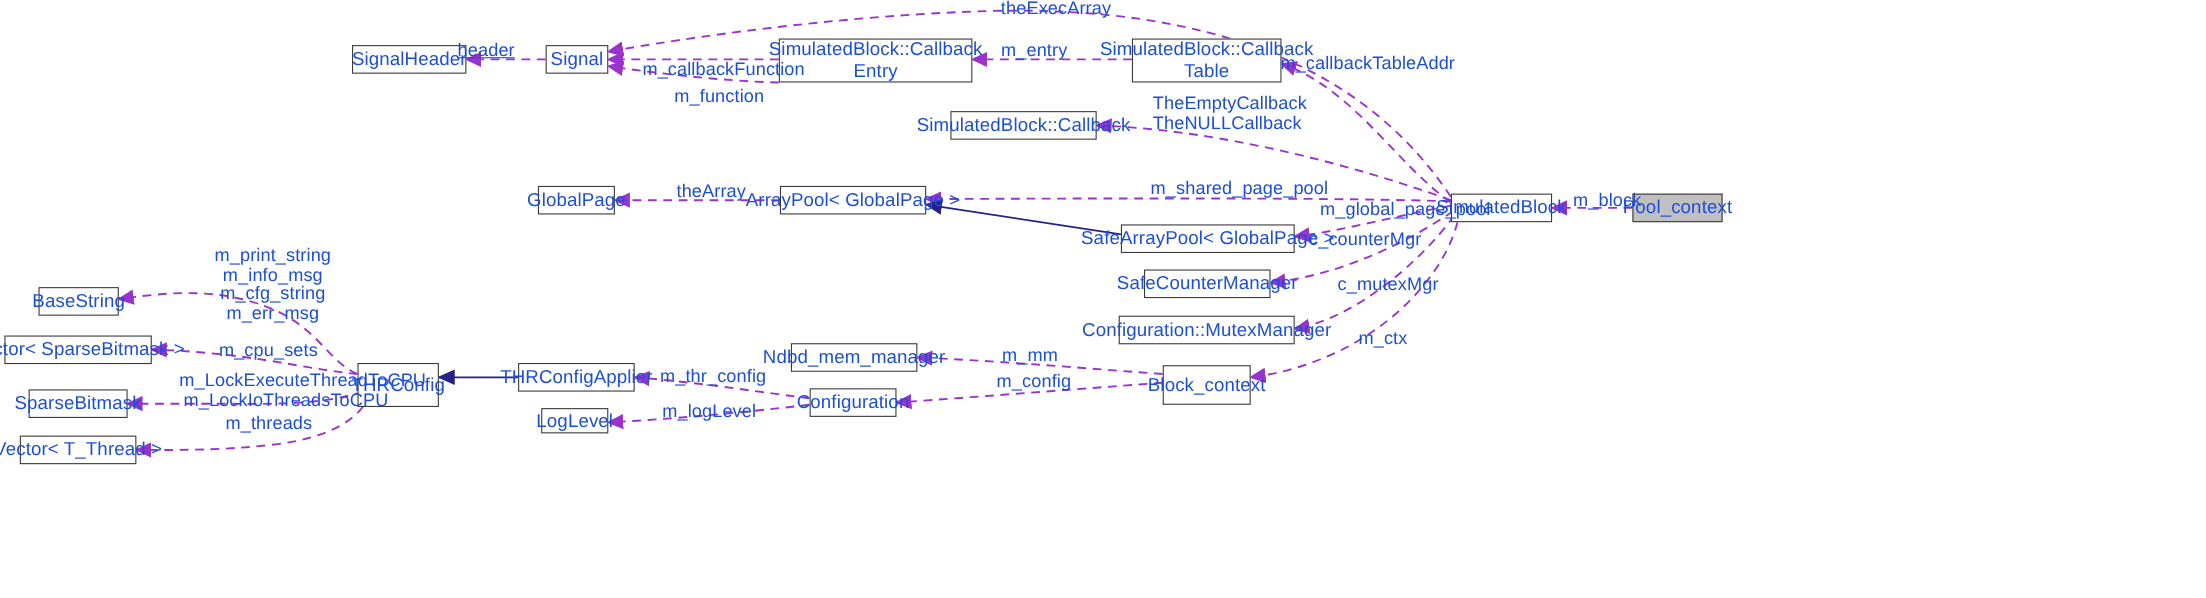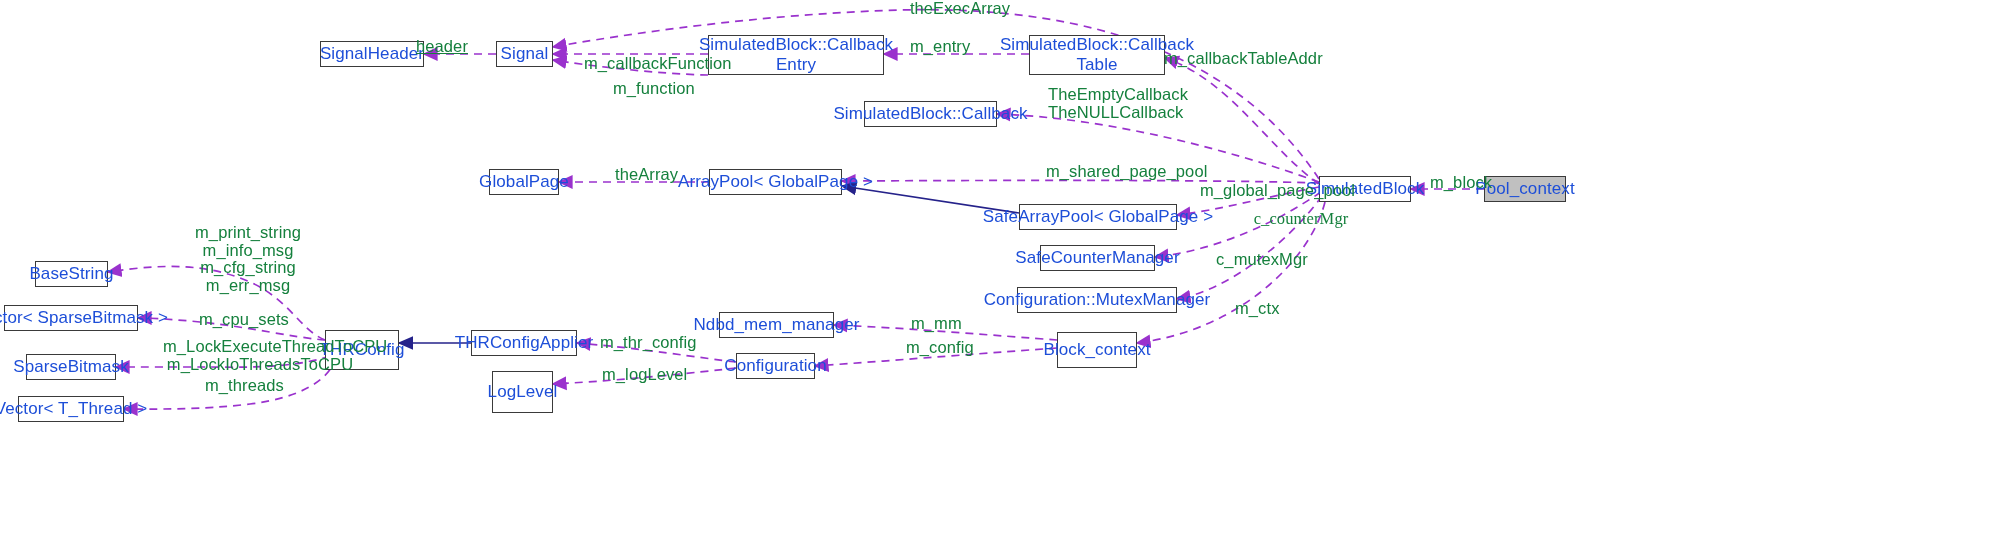--- a/index.html
+++ b/index.html
@@ -40,21 +40,21 @@
   }
   .node.current {
     background: #c0c0c0;
     border-color: #3a3a3a;
   }
   .edge-label {
     position: absolute;
     font-family: "Liberation Sans", sans-serif;
     font-size: 16.5px;
     line-height: 17.5px;
-    color: #15803d;
+    color: #1d4ed8;
     white-space: pre;
     text-align: center;
     letter-spacing: 0.1px;
   }
 </style>
 </head>
 <body>
 
 <div id="diagram">
 
@@ -109,38 +109,38 @@
       <div class="node" style="left: 1040px; top: 245px; width: 115px; height: 26px;">SafeCounterManager</div>
       <div class="node" style="left: 1017px; top: 287px; width: 160px; height: 26px;">Configuration::MutexManager</div>
       <div class="node" style="left: 1319px; top: 176px; width: 92px; height: 26px;">SimulatedBlock</div>
       <div class="node current" style="left: 1484px; top: 176px; width: 82px; height: 26px; background: rgb(192, 192, 192);">Pool_context</div>
       <div class="node" style="left: 35px; top: 261px; width: 73px; height: 26px;">BaseString</div>
       <div class="node" style="left: 4px; top: 305px; width: 134px; height: 26px;">Vector&lt; SparseBitmask &gt;</div>
       <div class="node" style="left: 26px; top: 354px; width: 90px; height: 26px;">SparseBitmask</div>
       <div class="node" style="left: 18px; top: 396px; width: 106px; height: 26px;">Vector&lt; T_Thread &gt;</div>
       <div class="node" style="left: 325px; top: 330px; width: 74px; height: 40px;">THRConfig</div>
       <div class="node" style="left: 471px; top: 330px; width: 106px; height: 26px;">THRConfigApplier</div>
-      <div class="node" style="left: 492px; top: 371px; width: 61px; height: 42px;">LogLevel</div>
+      <div class="node" style="left: 492px; top: 371px; width: 61px; height: 23px;">LogLevel</div>
       <div class="node" style="left: 736px; top: 353px; width: 79px; height: 26px;">Configuration</div>
       <div class="node" style="left: 719px; top: 312px; width: 115px; height: 26px;">Ndbd_mem_manager</div>
       <div class="node" style="left: 1057px; top: 332px; width: 80px; height: 36px;">Block_context</div>
     </div>
   <div id="labels">
       <div class="edge-label" style="left: 901px; top: 0px; width: 118px;">theExecArray</div>
       <div class="edge-label" style="left: 416px; top: 38px; width: 48px; text-decoration: underline;">header</div>
       <div class="edge-label" style="left: 613px; top: 36px; width: 80px; margin-top: 44px;">m_function</div>
       <div class="edge-label" style="left: 584px; top: 55px; width: 135px;">m_callbackFunction</div>
       <div class="edge-label" style="left: 910px; top: 38px; width: 60px;">m_entry</div>
       <div class="edge-label" style="left: 1164px; top: 50px; width: 146px;">m_callbackTableAddr</div>
       <div class="edge-label" style="left: 1048px; top: 86px; width: 131px;">TheEmptyCallback
 TheNULLCallback</div>
       <div class="edge-label" style="left: 615px; top: 166px; width: 62px;">theArray</div>
       <div class="edge-label" style="left: 1046px; top: 163px; width: 145px;">m_shared_page_pool</div>
       <div class="edge-label" style="left: 1200px; top: 182px; width: 142px;">m_global_page_pool</div>
-      <div class="edge-label" style="left: 1252px; top: 210px; width: 98px; font-family: Liberation Serif, serif;">c_counterMgr</div>
+      <div class="edge-label" style="left: 1190px; top: 210px; width: 98px;">c_counterMgr</div>
       <div class="edge-label" style="left: 1216px; top: 251px; width: 86px;">c_mutexMgr</div>
       <div class="edge-label" style="left: 1235px; top: 300px; width: 44px;">m_ctx</div>
       <div class="edge-label" style="left: 1430px; top: 174px; width: 61px;">m_block</div>
       <div class="edge-label" style="left: 193px; top: 224px; width: 110px;">m_print_string
 m_info_msg
 m_cfg_string
 m_err_msg</div>
       <div class="edge-label" style="left: 199px; top: 311px; width: 84px;">m_cpu_sets</div>
       <div class="edge-label" style="left: 163px; top: 338px; width: 194px;">m_LockExecuteThreadToCPU
 m_LockIoThreadsToCPU</div>

